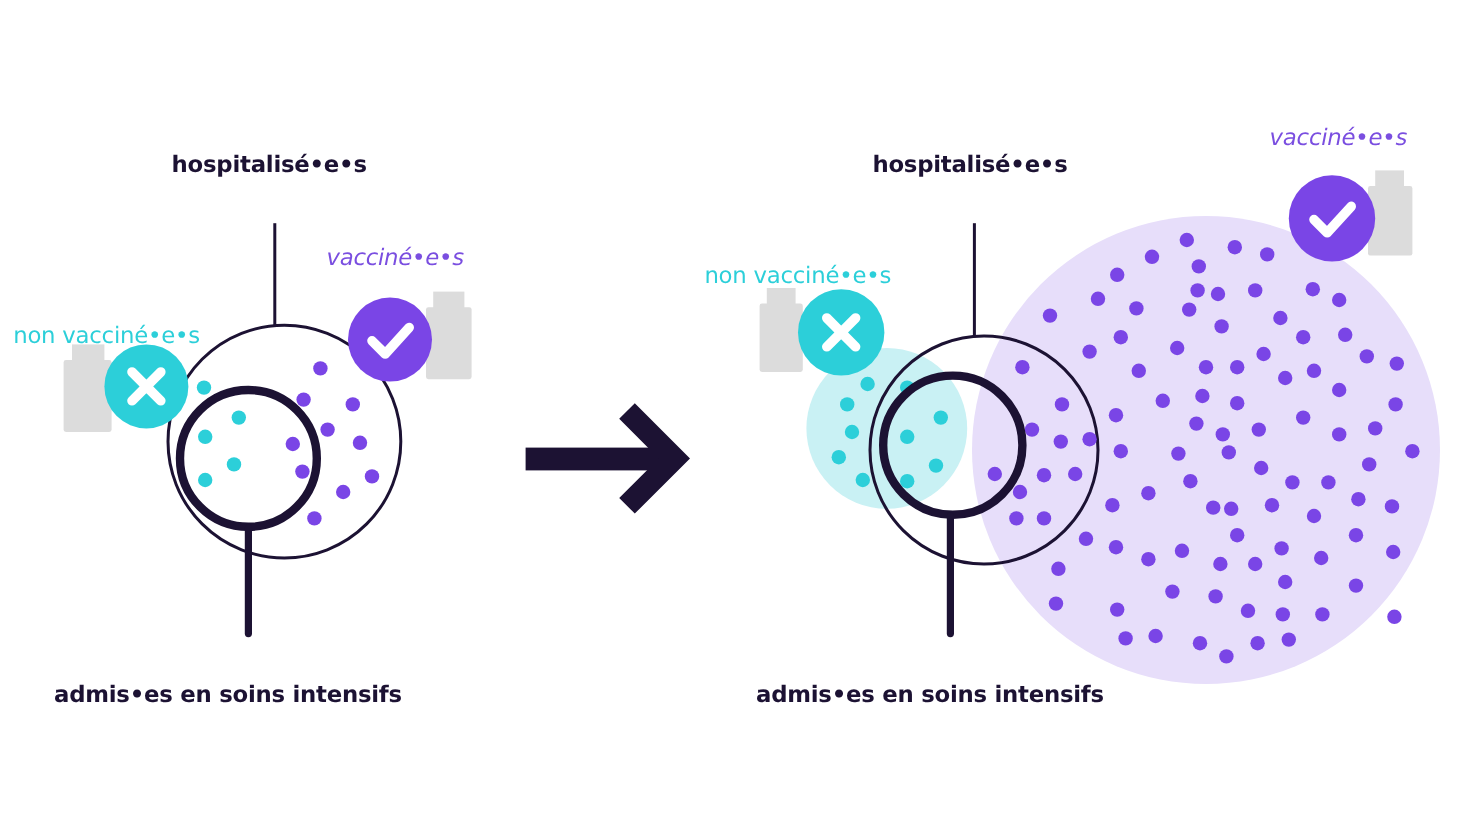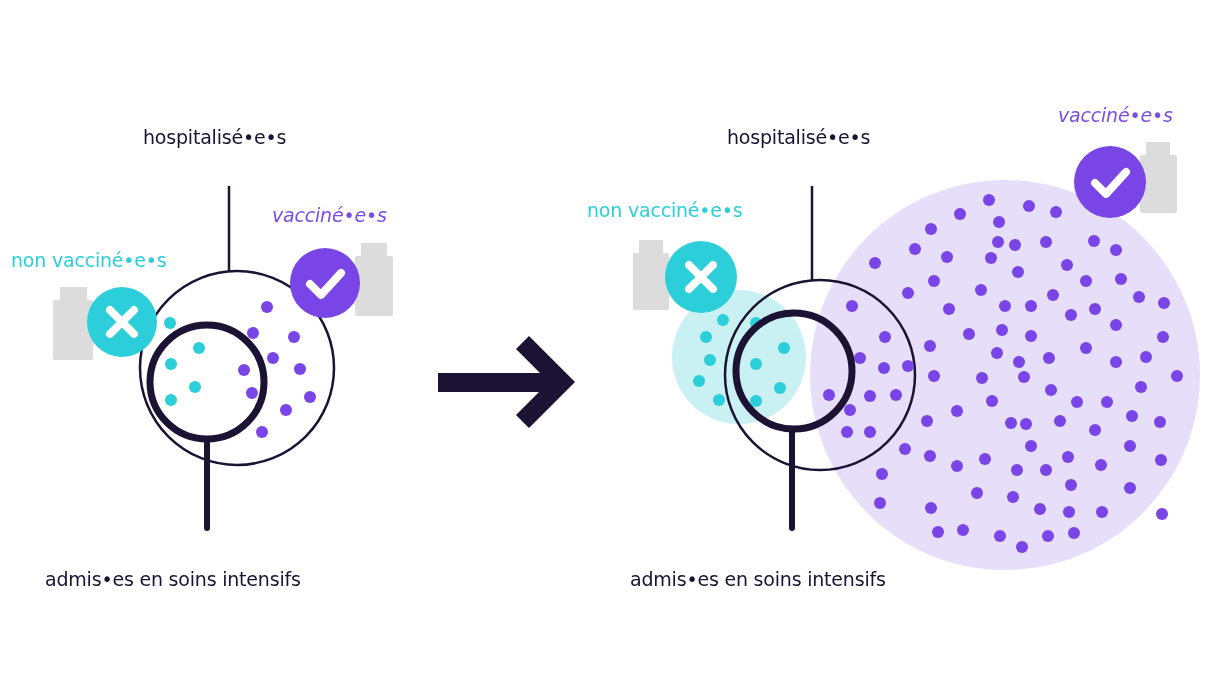--- a/index.html
+++ b/index.html
@@ -1,22 +1,22 @@
 <!DOCTYPE html>
 <html><head>
 <meta charset="utf-8">
 <style>
   html, body { margin:0; padding:0; background:#ffffff; }
   body { width:1224px; height:689px; position:relative; overflow:hidden;
          font-family:"DejaVu Sans","Liberation Sans",sans-serif; }
   .stage { position:absolute; left:0; top:0; width:1224px; height:689px; }
   svg.canvas { position:absolute; left:0; top:0; }
-  .label { position:absolute; white-space:nowrap; font-weight:normal; letter-spacing:-0.2px; }
+  .label { position:absolute; white-space:nowrap; font-weight:bold; letter-spacing:-0.2px; }
   .label.dark { color:#1c1233; font-size:19px; }
-  .label.cyan { color:#2ccfd9; font-size:19px; font-weight:normal; }
+  .label.cyan { color:#2ccfd9; font-size:19px; font-weight:normal;margin-top:20px; }
   .label.purple { color:#7a4ee0; font-size:19px; font-weight:normal;font-style:italic; }
 </style>
 </head>
 <body>
 
 <div class="stage">
   <svg class="canvas" width="1224" height="689" viewBox="0 0 1224 689">
 
     <g>
 

